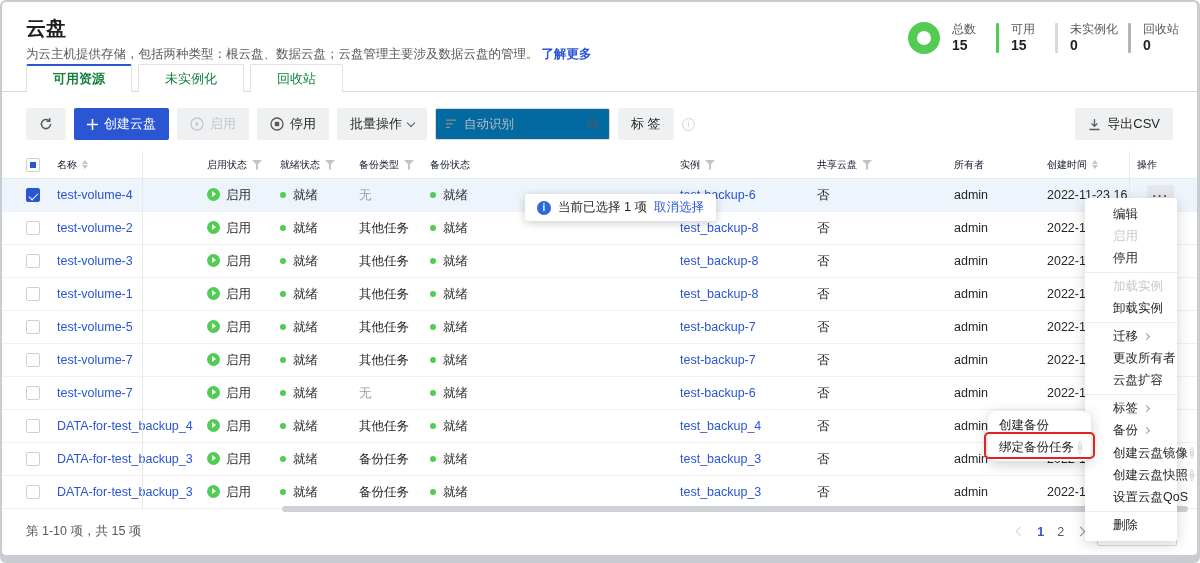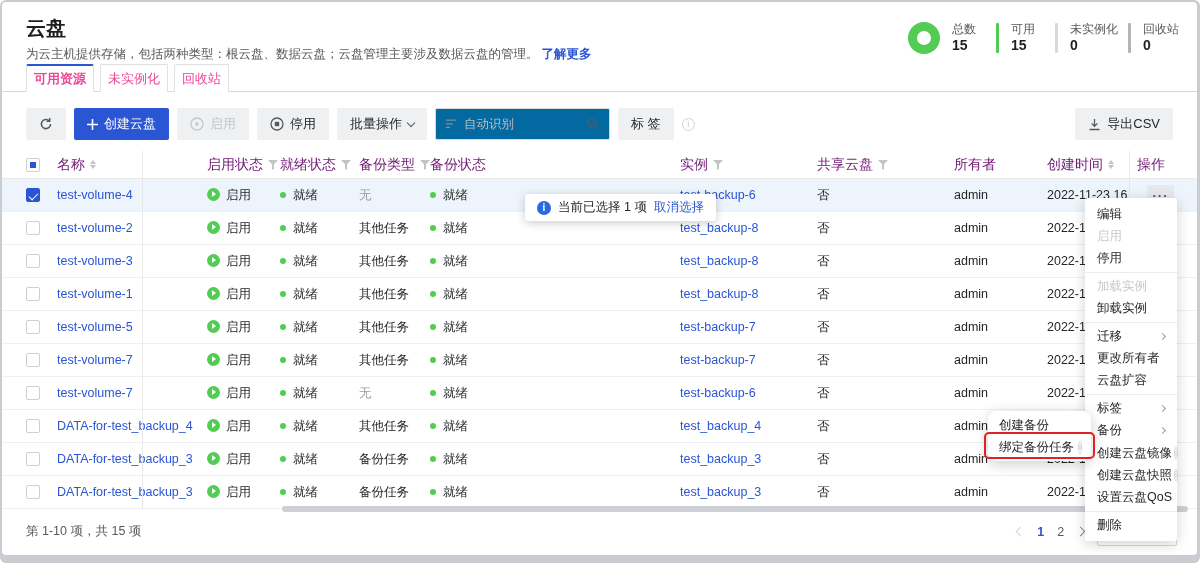--- a/index.html
+++ b/index.html
@@ -15,40 +15,40 @@
 .subtitle a{color:#2a55d3;text-decoration:none;margin-left:3px;font-weight:600;cursor:pointer}
 .stats{position:absolute;right:18px;top:20px;display:flex;align-items:center}
 .donut{width:32px;height:32px;border-radius:50%;border:9.5px solid #52cc52;margin-right:12px}
 .stat{display:flex;flex-direction:column;justify-content:center;min-width:34px}
 .stat-label{font-size:12px;color:#595959;line-height:15px}
 .stat-value{font-size:14px;font-weight:700;color:#1f1f1f;line-height:17px}
 .stat-bar{width:3px;height:30px;border-radius:1px;margin:0 12px 0 10px}
 
 
 .tabs{height:28px;padding-left:24px;border-bottom:1px solid #d9d9d9;display:flex;gap:6px}
-.tab{height:28px;padding:0 7px;display:flex;align-items:center;font-size:13px;color:#ec4899;background:#fff;border:1px solid #e1e1e1;border-bottom:none;cursor:pointer;border-radius:2px 2px 0 0}
+.tab{height:28px;padding:0 26px;display:flex;align-items:center;font-size:13px;color:#15803d;background:#fff;border:1px solid #e1e1e1;border-bottom:none;cursor:pointer;border-radius:2px 2px 0 0}
 .tab.active{border-top:2px solid #2a55d3;font-weight:700;position:relative;z-index:2;margin-bottom:-1px;border-bottom:1px solid #fff}
 
 
 .toolbar{display:flex;align-items:center;gap:8px;padding:16px 24px 0;height:48px}
 .btn{height:32px;display:inline-flex;align-items:center;gap:6px;padding:0 13px;font-size:13px;border-radius:2px;background:#eef0f2;color:#262626;border:none;cursor:pointer;white-space:nowrap}
 .btn.icon-only{width:40px;justify-content:center;padding:0}
 .btn.primary{background:#2a55d3;color:#fff}
 .btn.disabled{color:#c3c7cc;cursor:default}
 .caret{width:6px;height:6px;border-right:1.4px solid #595959;border-bottom:1.4px solid #595959;transform:rotate(45deg);margin-top:-3px}
 .search{height:32px;width:175px;border:1px solid #d9d9d9;border-radius:2px;display:flex;align-items:center;padding:0 9px;gap:7px;background:#0369a1;cursor:text}
 .search .ph{color:#bdbdbd;font-size:12.5px;flex:1}
 .info-badge{width:13px;height:13px;border:1px solid #d2d2d2;border-radius:50%;color:#c9c9c9;font-size:9px;display:inline-flex;align-items:center;justify-content:center}
 .info-badge::after{content:"i"}
 .export{margin-left:auto}
 
 
 .tablewrap{position:relative;margin-top:11px}
 .grid{display:grid;grid-template-columns:55px 150px 73px 79px 71px 250px 137px 137px 93px 90px 1fr;align-items:center}
-.thead{height:28px;font-size:14px;color:#701a75;border-bottom:1px solid #e9e9e9;background:#fff}
+.thead{height:28px;font-size:10px;color:#0f172a;border-bottom:1px solid #e9e9e9;background:#fff}
 .hcell{display:flex;align-items:center;gap:5px;white-space:nowrap;overflow:hidden;padding-right:6px}
 .hcell.c-check{padding-left:24px}
 .trow{height:33px;border-bottom:1px solid #eef0f3;font-size:12.5px;color:#262626;background:#fff}
 .trow.sel{background:#eef4fc}
 .cell{white-space:nowrap;overflow:hidden;padding-right:6px}
 .cell.c-check{padding-left:24px;overflow:visible}
 a.link{color:#2a55d3;text-decoration:none;cursor:pointer}
 .muted{color:#9aa0a6}
 .dot{display:inline-block;width:6px;height:6px;border-radius:50%;background:#52cc52;margin-right:7px;vertical-align:1px}
 .play{display:inline-block;width:13px;height:13px;border-radius:50%;background:#52cc52;position:relative;margin-right:6px;vertical-align:-2px}
@@ -78,21 +78,21 @@
 .pchev.off{border-color:#d4d4d4;cursor:default}
 .psize{display:flex;align-items:center;gap:8px;border:1px solid #d9d9d9;border-radius:2px;height:28px;padding:0 9px;cursor:pointer;color:#262626}
 .psize .caret{border-color:#8c8c8c}
 
 
 .toast{position:absolute;left:523px;top:192px;height:27px;display:flex;align-items:center;gap:7px;padding:0 12px;background:#fff;border-radius:3px;box-shadow:0 2px 10px rgba(0,0,0,.2);font-size:12.5px;color:#262626;z-index:30;white-space:nowrap}
 .toast .ticon{width:14px;height:14px;border-radius:50%;background:#2a6ae0;color:#fff;font-size:10px;display:flex;align-items:center;justify-content:center;font-weight:700}
 .toast .ticon::after{content:"i"}
 .toast a{color:#2a55d3;text-decoration:none;cursor:pointer}
 .menu{position:absolute;left:1083px;top:196px;width:92px;background:#fff;border-radius:3px;box-shadow:0 3px 14px rgba(0,0,0,.18);padding:5px 0;z-index:40}
-.mi{height:22.4px;display:flex;align-items:center;padding:0 12px;font-size:12.5px;color:#262626;cursor:pointer;white-space:nowrap}
+.mi{height:22.4px;display:flex;align-items:center;padding:0 28px;font-size:12.5px;color:#262626;cursor:pointer;white-space:nowrap}
 .mi .grow{flex:1}
 .mi.disabled{color:#c8c8c8;cursor:default}
 .mi .chev{width:5px;height:5px;border-right:1.2px solid #9a9a9a;border-top:1.2px solid #9a9a9a;transform:rotate(45deg)}
 .mi .info-badge{width:12px;height:12px;margin-left:2px}
 .mdiv{height:1px;background:#ececec;margin:2px 0}
 .submenu{position:absolute;left:986px;top:409px;width:103px;background:#fff;border-radius:9px;box-shadow:0 3px 14px rgba(0,0,0,.2);padding:3px 0;z-index:50}
 .smi{height:22px;display:flex;align-items:center;gap:4px;padding:0 11px;font-size:12.5px;color:#262626;cursor:pointer;white-space:nowrap}
 .redbox{position:absolute;left:982px;top:430px;width:111px;height:27px;border:2px solid #e02222;border-radius:5px;z-index:60;pointer-events:none}
 svg{flex:0 0 auto}
 </style>

